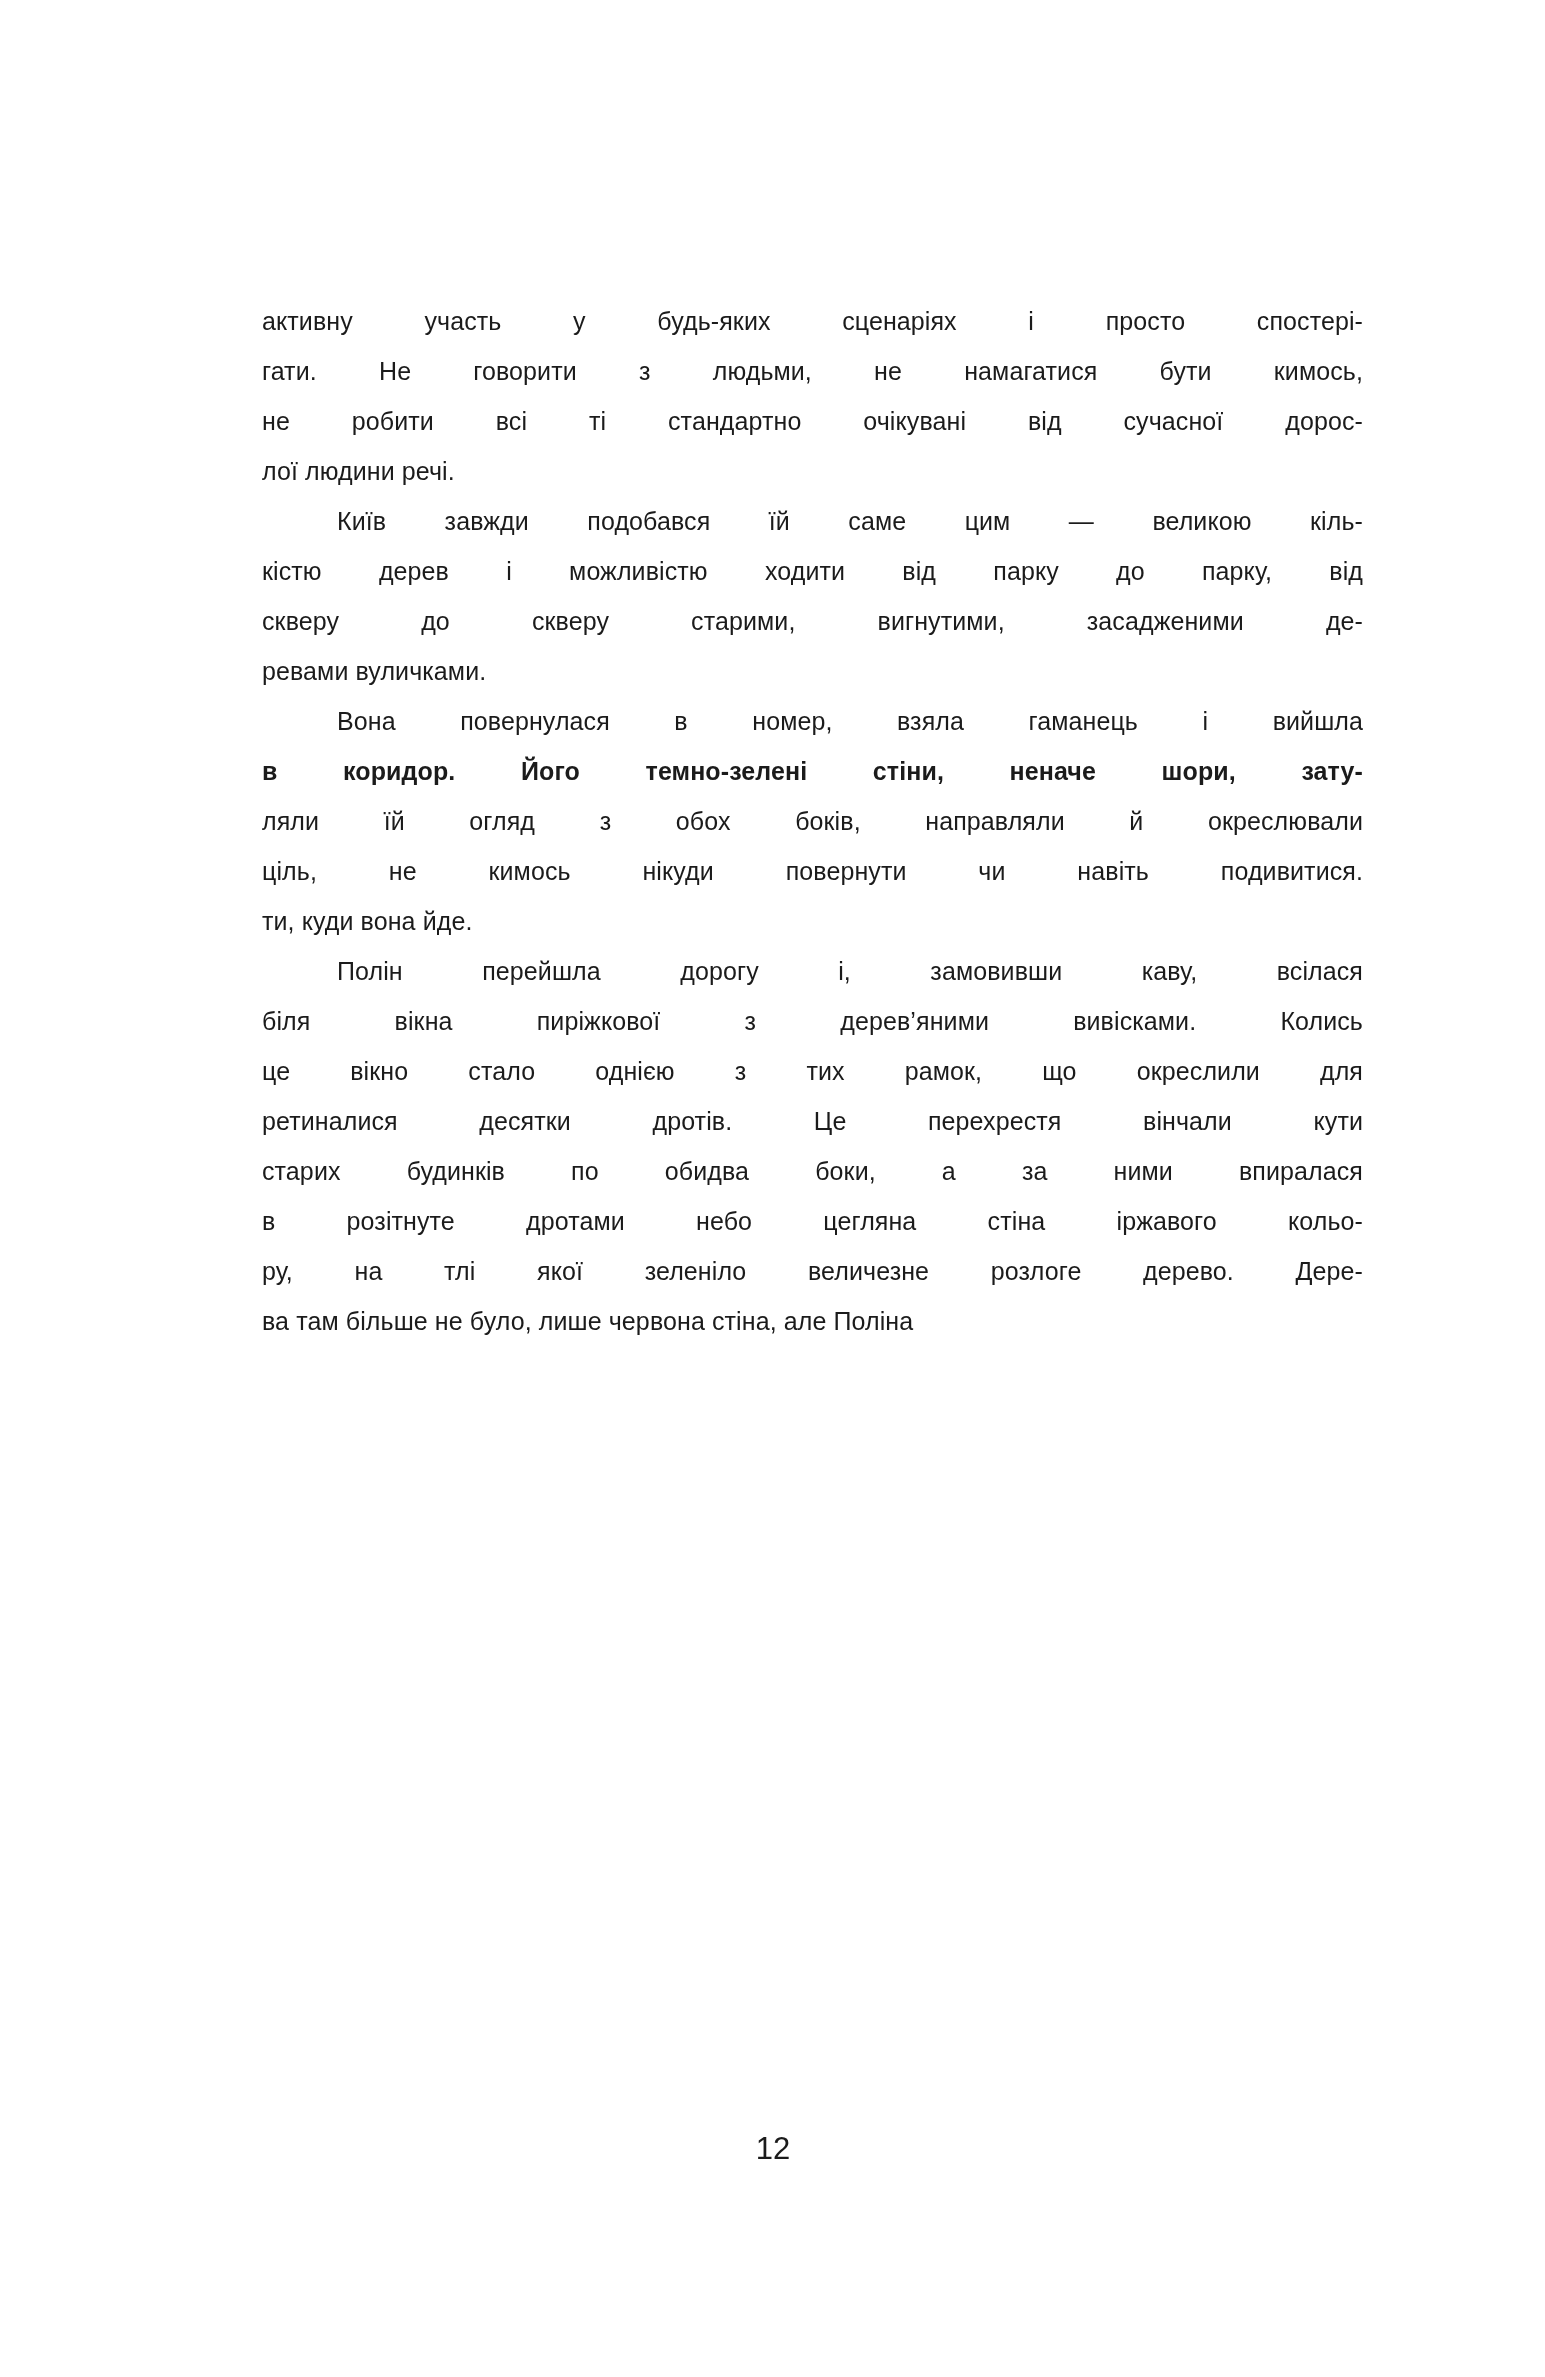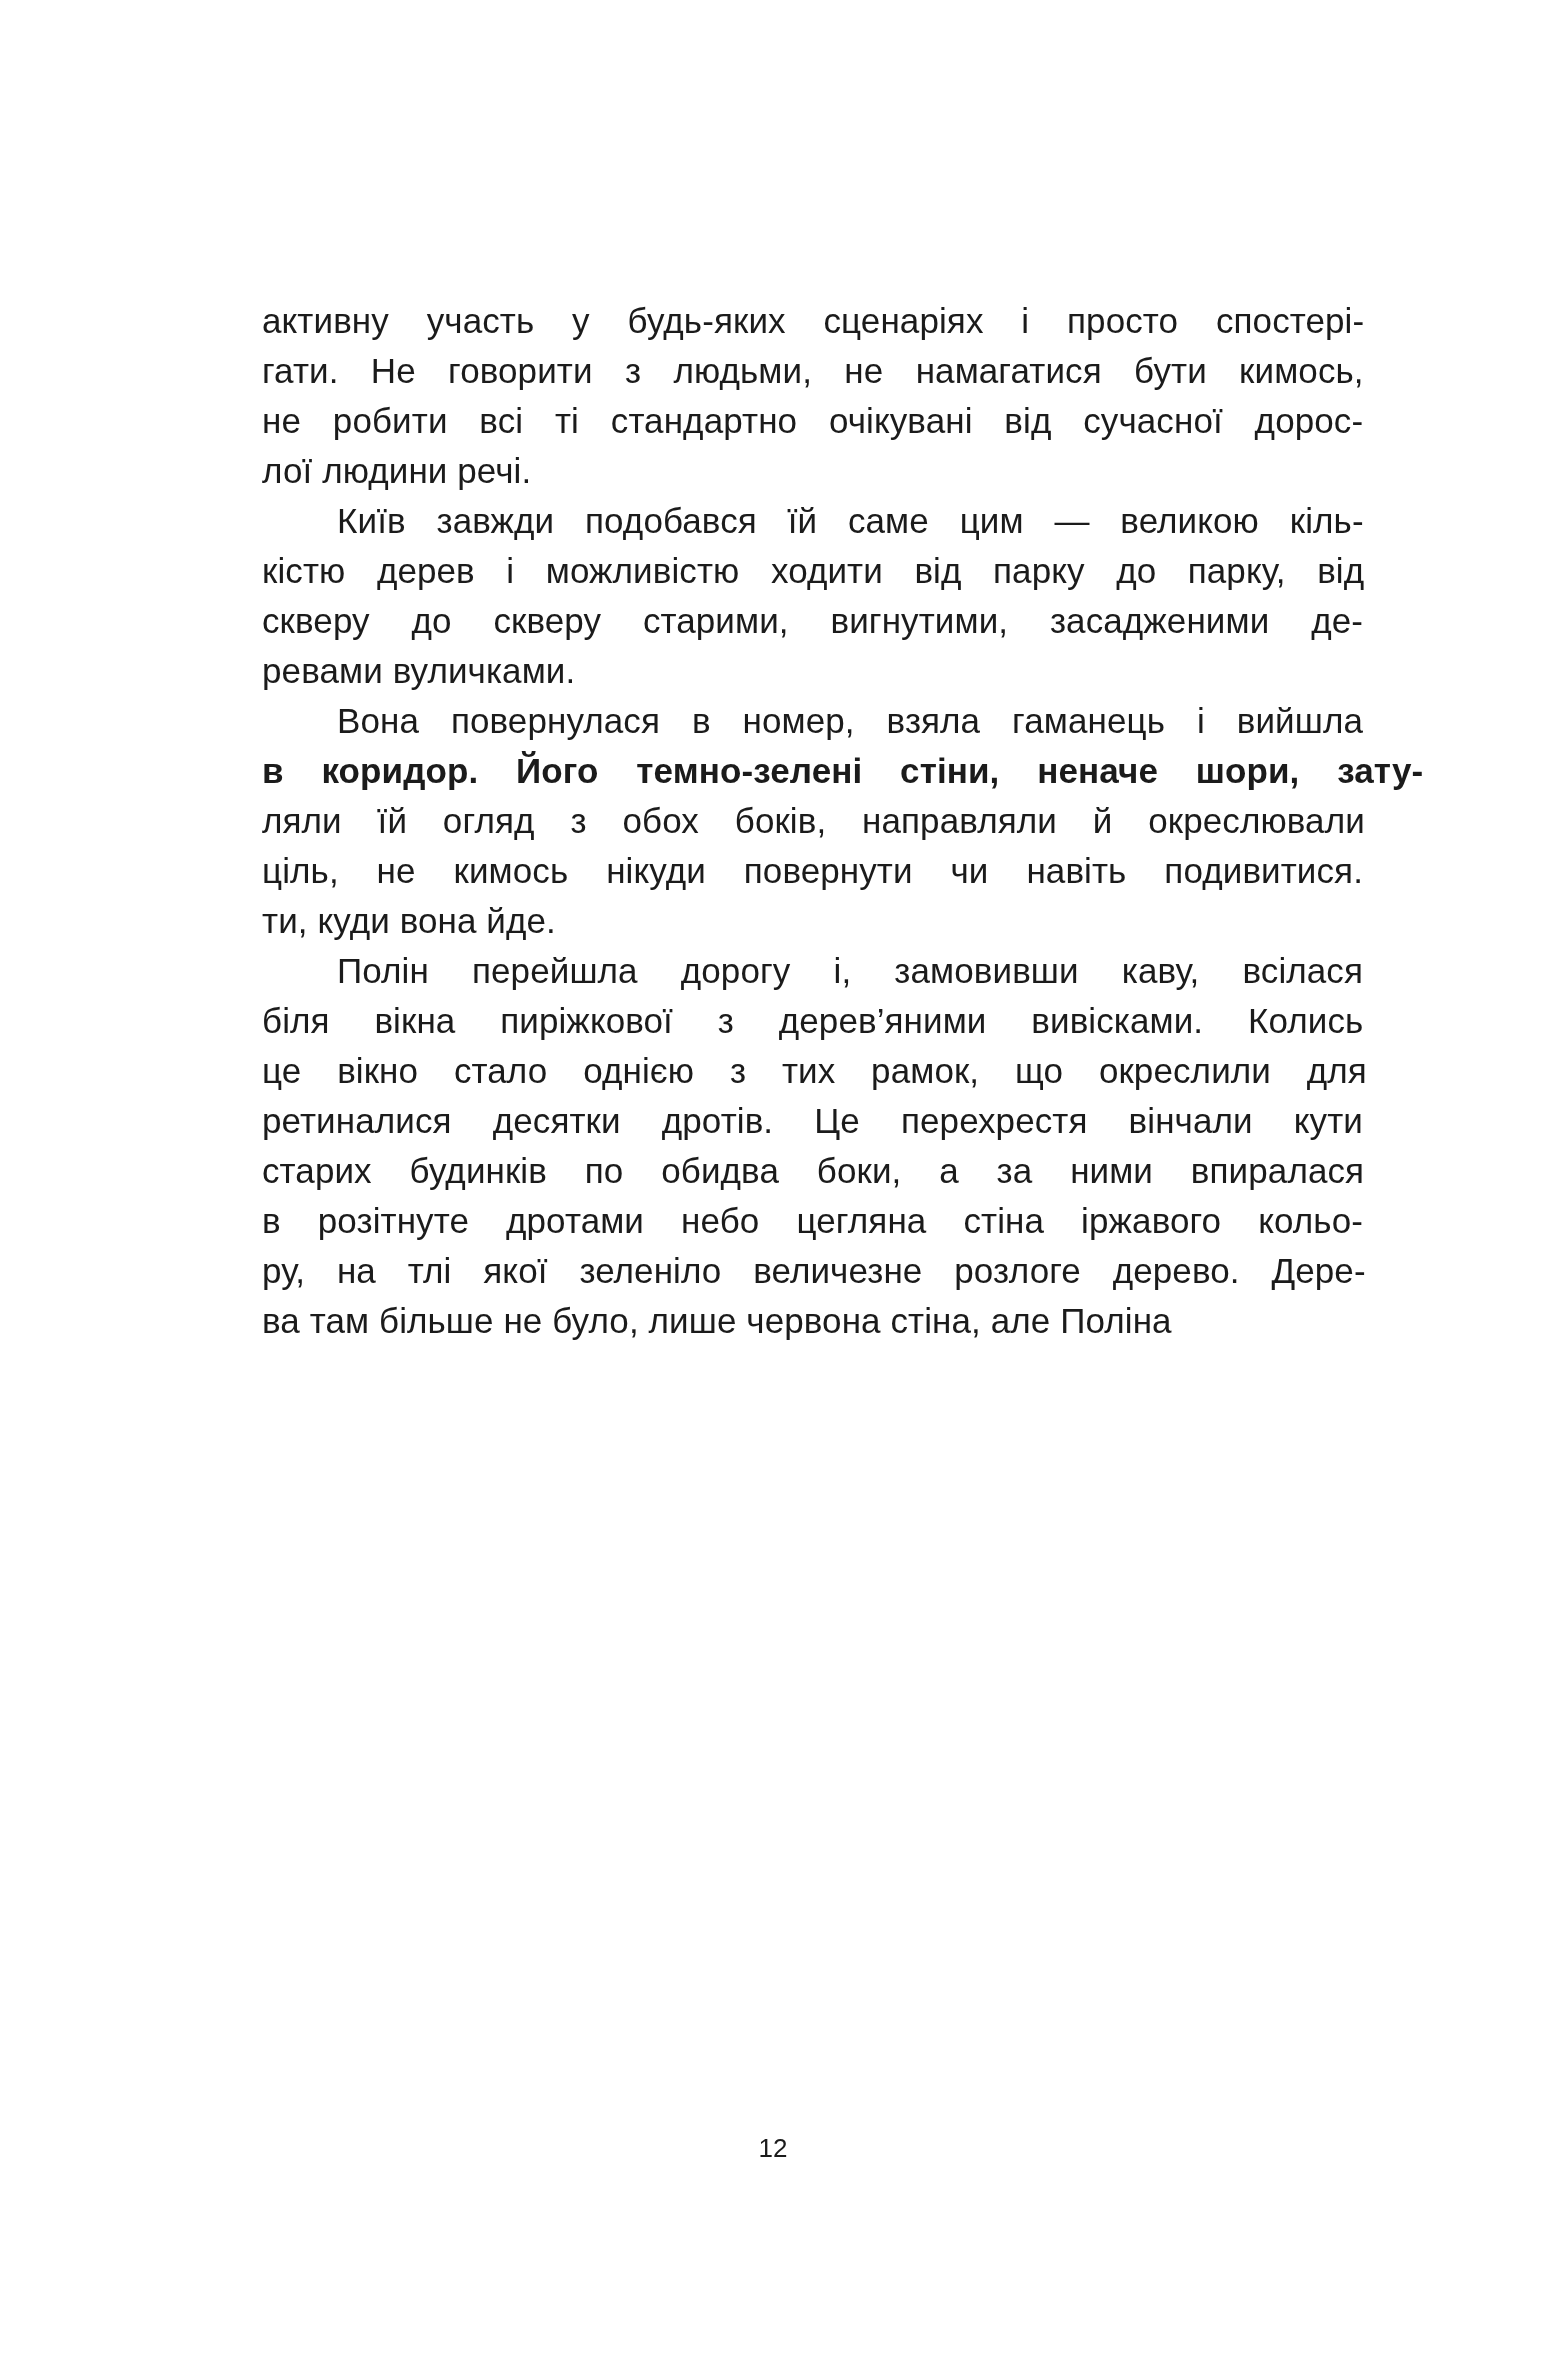--- a/index.html
+++ b/index.html
@@ -21,21 +21,21 @@
   .text-block {
     position: absolute;
     left: 262px;
     top: 296px;
     width: 1101px;
   }
 
   .para {
     margin: 0;
     color: #1b1b1b;
-    font-size: 35px;
+    font-size: 25px;
     line-height: 50px;
     font-weight: 400;
     letter-spacing: 0.1px;
   }
 
   
   .line {
     display: block;
     width: 100%;
     text-align: justify;
@@ -57,21 +57,21 @@
     width: 75px;
   }
 
   .page-number {
     position: absolute;
     left: 0;
     top: 2129px;
     width: 1546px;
     text-align: center;
     color: #1b1b1b;
-    font-size: 26px;
+    font-size: 31px;
     line-height: 39px;
     font-family: "Liberation Sans", "DejaVu Sans", sans-serif;
   }
 </style>
 </head>
 <body>
 
 <div class="page">
 
   <div class="text-block">

